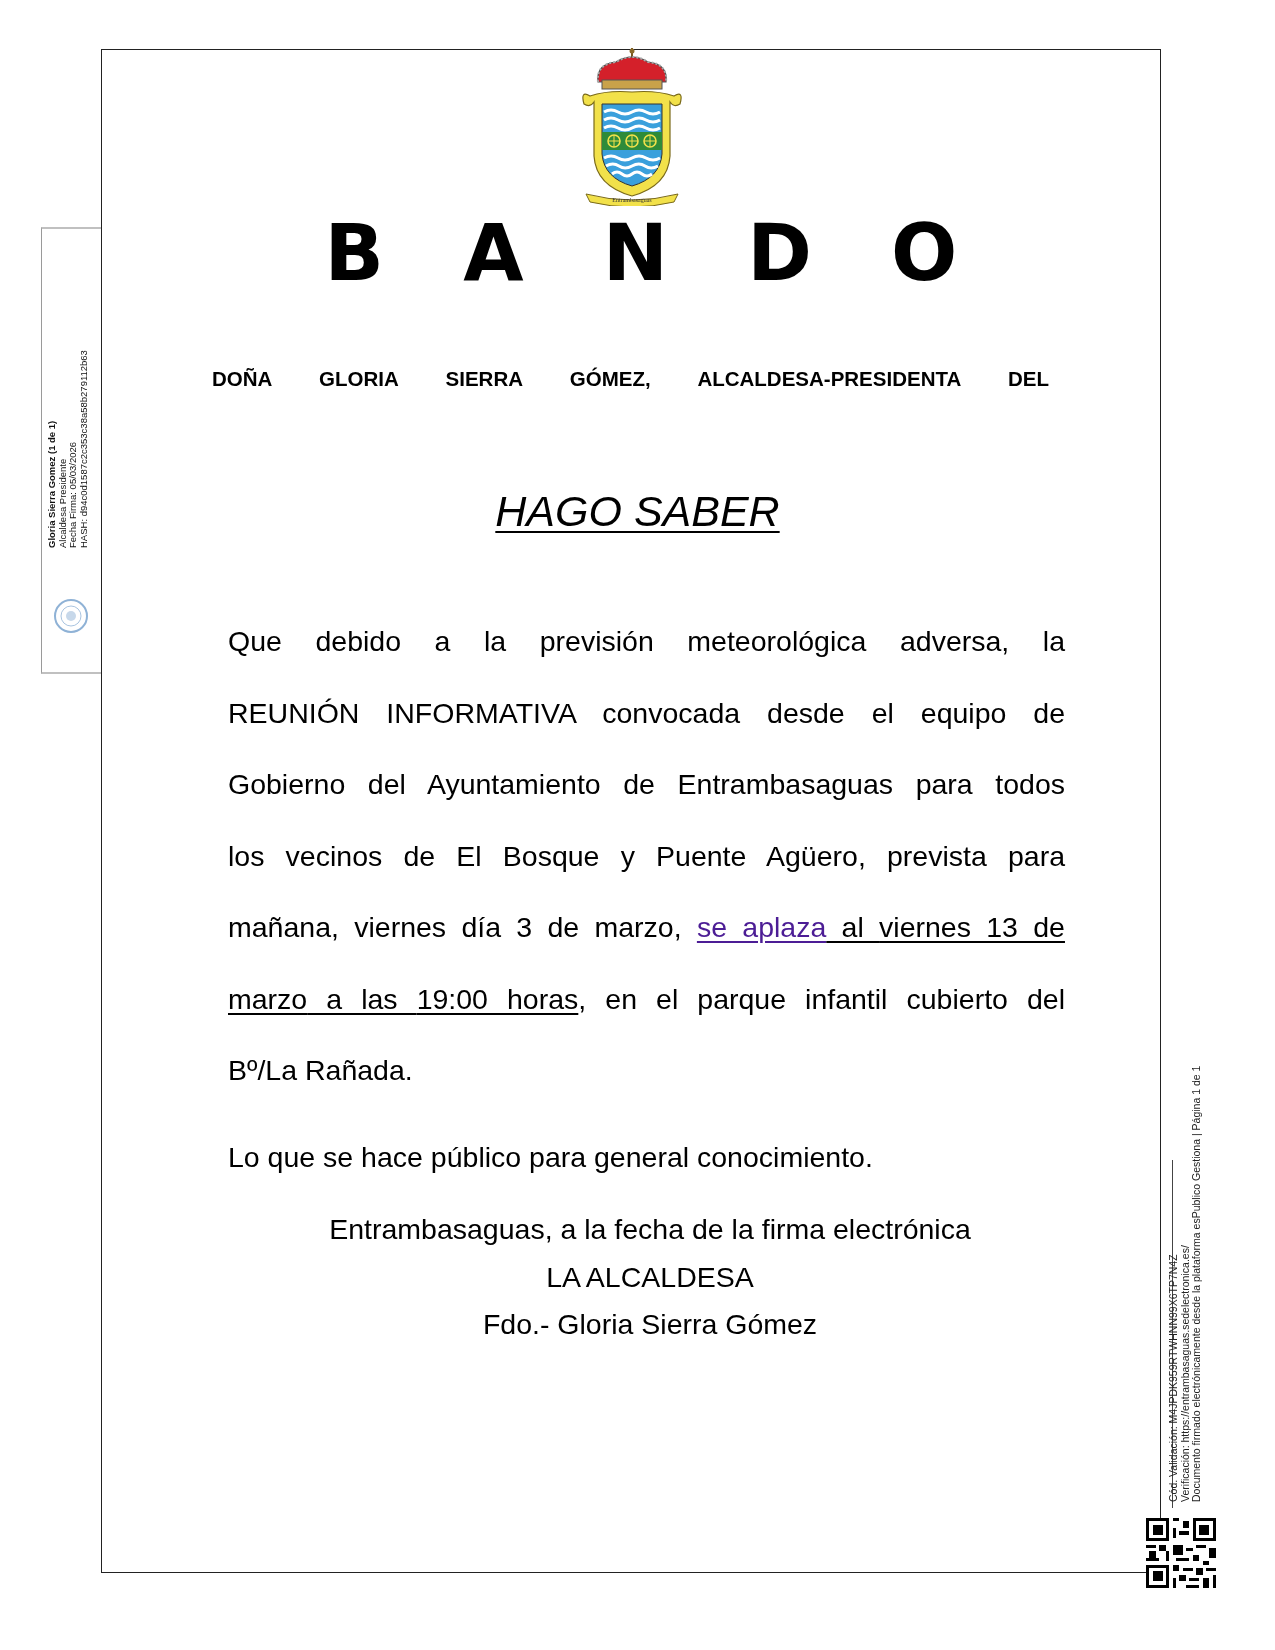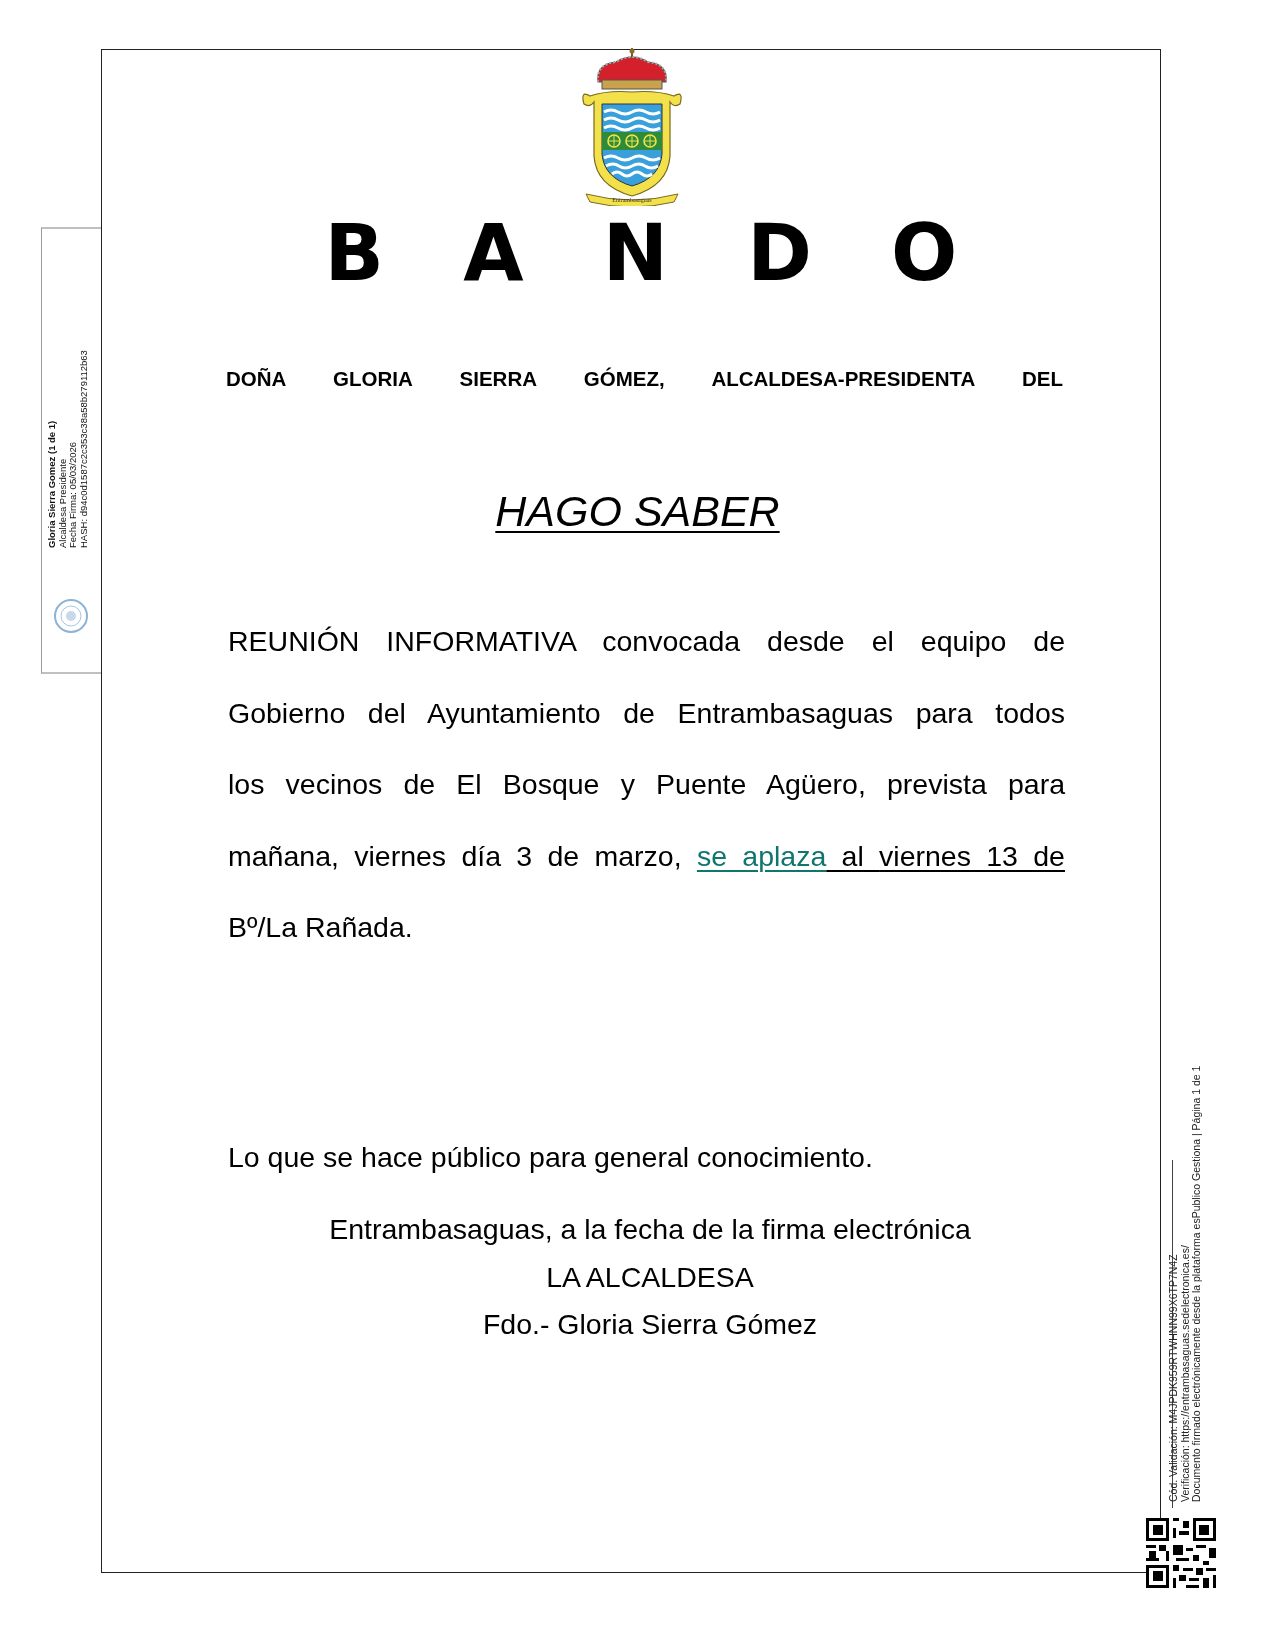--- a/index.html
+++ b/index.html
@@ -1,29 +1,29 @@
 <!DOCTYPE html>
 <html><head>
 <meta charset="utf-8">
 <style>
   html, body { margin:0; padding:0; background:#ffffff; }
   body { width:1275px; height:1650px; position:relative; overflow:hidden; font-family:"Liberation Sans", sans-serif; color:#000; }
   .page-border { position:absolute; left:101px; top:49px; width:1060px; height:1524px; border:1px solid #222; box-sizing:border-box; }
   .crest { position:absolute; left:576px; top:46px; width:112px; height:160px; }
   .title { position:absolute; left:0; width:1275px; top:214px; text-align:center; font-size:78px; font-weight:900; letter-spacing:26px; font-family:"DejaVu Sans", sans-serif; line-height:1; padding-left:33px; box-sizing:border-box; }
-  .header-block { position:absolute; left:226px; width:837px; top:366px; font-size:20.5px; font-weight:bold; line-height:26px; text-align:justify; text-align-last:left; }
+  .header-block { position:absolute; left:212px; width:837px; top:366px; font-size:20.5px; font-weight:bold; line-height:26px; text-align:justify; text-align-last:left; }
   .header-block .l1 { display:block; text-align:justify; text-align-last:justify; }
   .hago { position:absolute; left:0; width:1275px; top:490px; text-align:center; font-size:43px; line-height:1;font-style:italic; }
   .hago span { text-decoration:underline; text-decoration-thickness:2px; text-underline-offset:5px; }
   .body-text { position:absolute; left:228px; width:837px; top:606px; font-size:28.5px; line-height:71.5px; text-align:justify; }
   .body-line { display:block; text-align:justify; text-align-last:justify; height:71.5px; white-space:nowrap; }
   .body-line.last { text-align-last:left; }
   .b { font-weight:normal; }
   .u { text-decoration:underline; text-decoration-thickness:2px; text-underline-offset:4px; }
-  .red { color:#0f766e; }
+  .red { color:#4c1d95; }
   .closing { position:absolute; left:228px; top:1140px; font-size:28.5px; line-height:1.2; }
   .sig { position:absolute; left:0; width:1300px; text-align:center; font-size:28.5px; line-height:1.2; }
   .stamp-left { position:absolute; left:41px; top:227px; width:60px; height:447px; border:1px solid #9a9a9a; border-right:none; box-sizing:border-box; border-top:2px solid #c0c0c0; border-bottom:2px solid #c0c0c0; }
   .stamp-left-text { position:absolute; left:47px; top:548px; transform-origin:0 0; transform:rotate(-90deg); font-size:9.5px; line-height:10.5px; white-space:nowrap; color:#111; }
   .stamp-left-text .name { font-weight:bold; }
   .seal { position:absolute; left:53px; top:598px; width:36px; height:36px; }
   .stamp-right-line { position:absolute; left:1172px; top:1160px; width:1px; height:1360px; }
   .stamp-right-text { position:absolute; left:1168px; top:1502px; transform-origin:0 0; transform:rotate(-90deg); font-size:10.5px; line-height:11.5px; white-space:nowrap; color:#222; }
   .qr { position:absolute; left:1146px; top:1518px; width:70px; height:70px; }
 </style>
@@ -63,24 +63,26 @@
 
 <div class="header-block">
   <span class="l1">DOÑA GLORIA SIERRA GÓMEZ, ALCALDESA-PRESIDENTA DEL</span>
 </div>
 
 <div class="hago">
   <span>HAGO SABER</span>
 </div>
 
 <div class="body-text">
+  <span class="body-line">Que debido a la previsión meteorológica adversa, la</span>
   <span class="body-line"><span class="b">REUNIÓN INFORMATIVA</span><span> convocada desde el equipo de</span></span>
   <span class="body-line">Gobierno del Ayuntamiento de Entrambasaguas para todos</span>
   <span class="body-line"><span>los vecinos de </span><span class="b">El Bosque y Puente Agüero</span><span>, prevista para</span></span>
   <span class="body-line"><span>mañana, viernes día 3 de marzo, </span><span class="red u">se aplaza</span><span class="u"> al </span><span class="b u">viernes 13 de</span></span>
+  <span class="body-line"><span class="b u">marzo</span><span class="u"> a las </span><span class="b u">19:00 horas</span><span>, en el parque infantil cubierto del</span></span>
   <span class="body-line last">Bº/La Rañada.</span>
 </div>
 
 <div class="closing">Lo que se hace público para general conocimiento.</div>
 
 <div class="sig" style="top:1212px;">Entrambasaguas, a la fecha de la firma electrónica</div>
 <div class="sig" style="top:1260px;">LA ALCALDESA</div>
 <div class="sig" style="top:1307px;">Fdo.- Gloria Sierra Gómez</div>
 
 <div class="stamp-left"></div>

